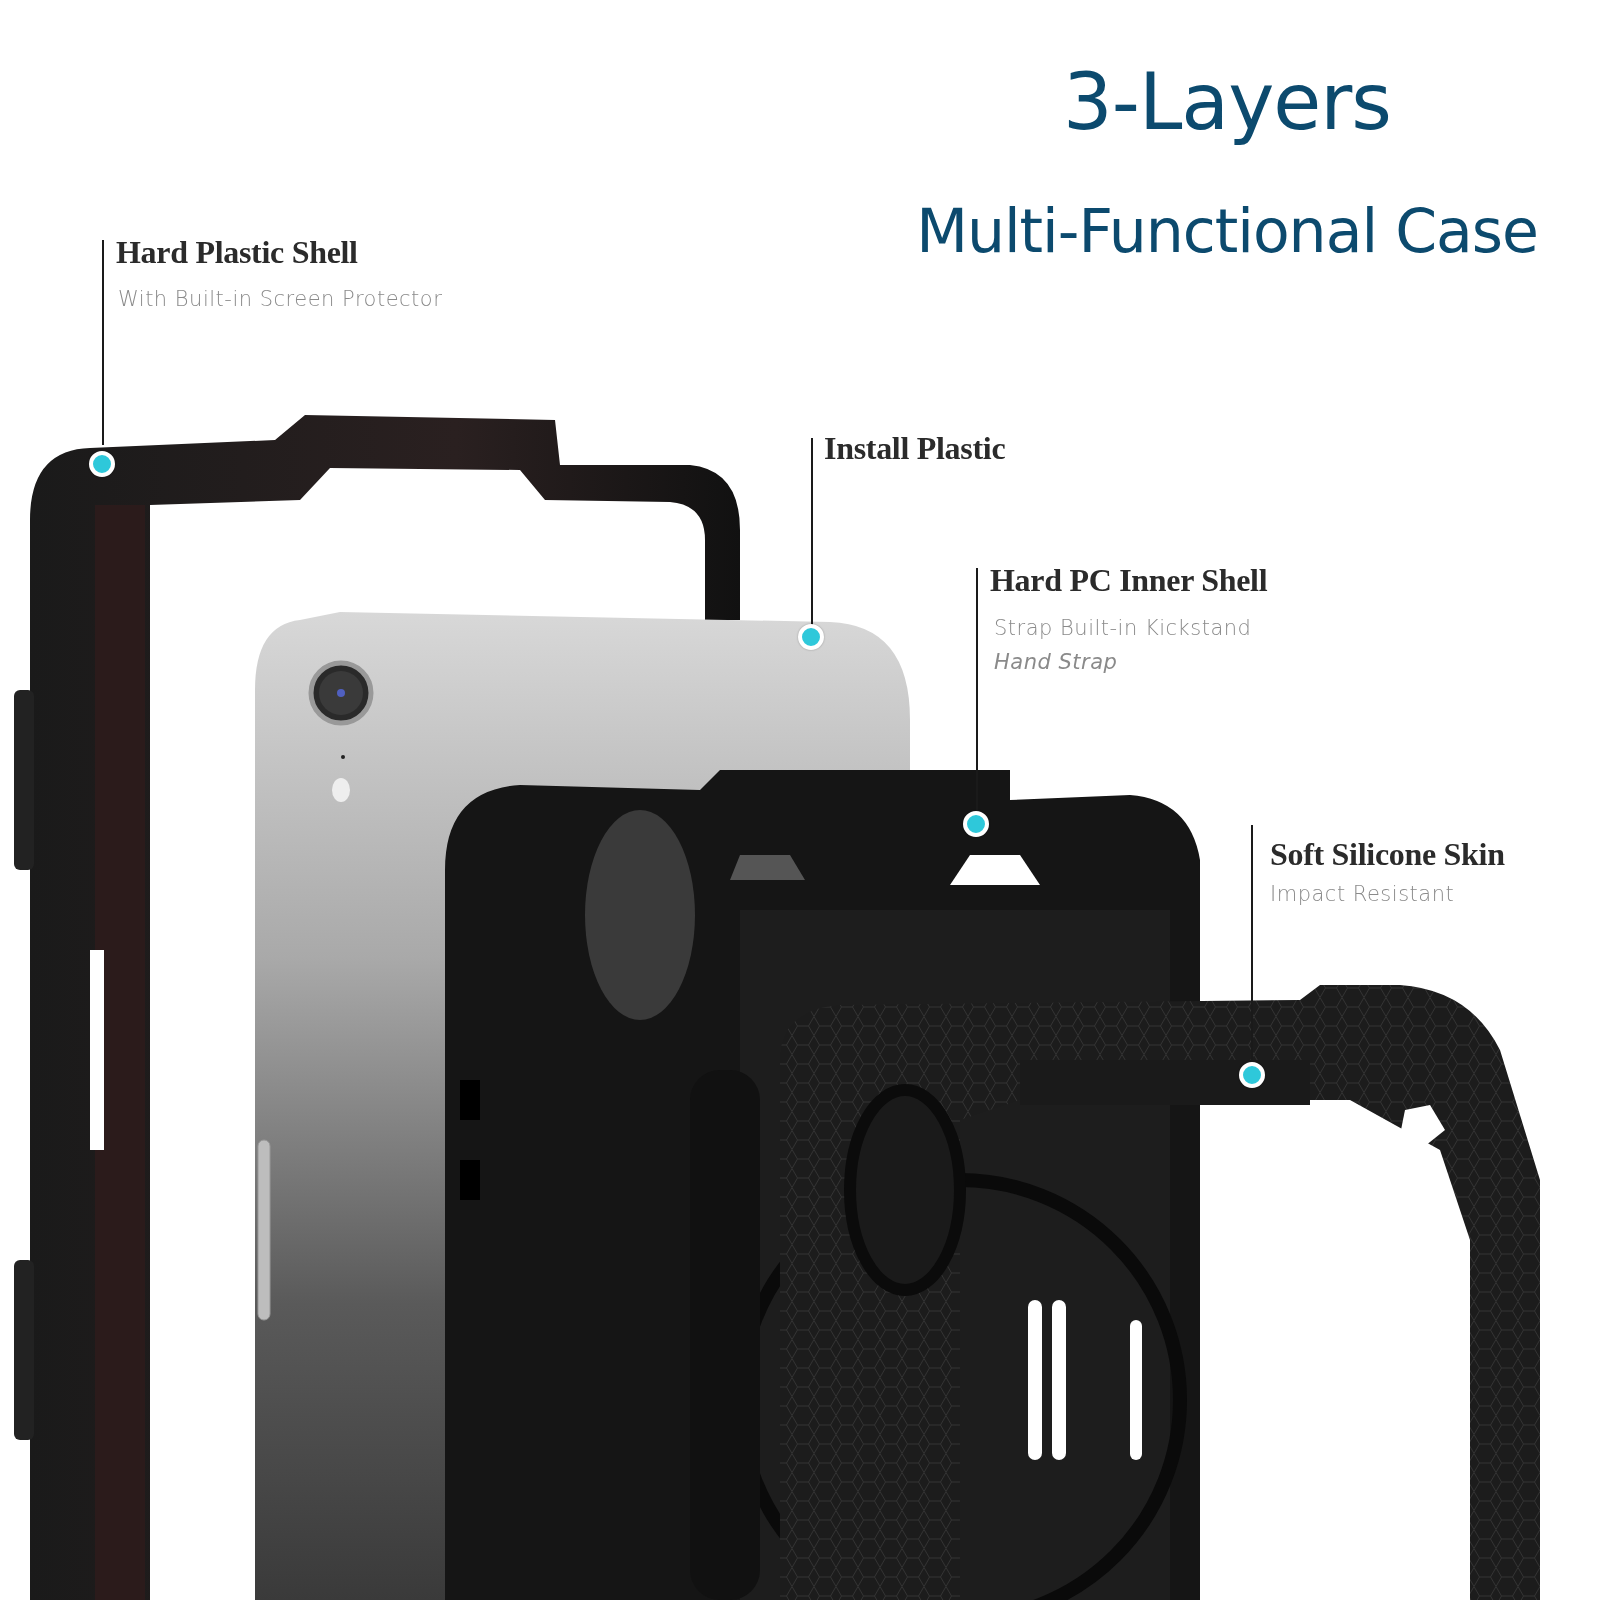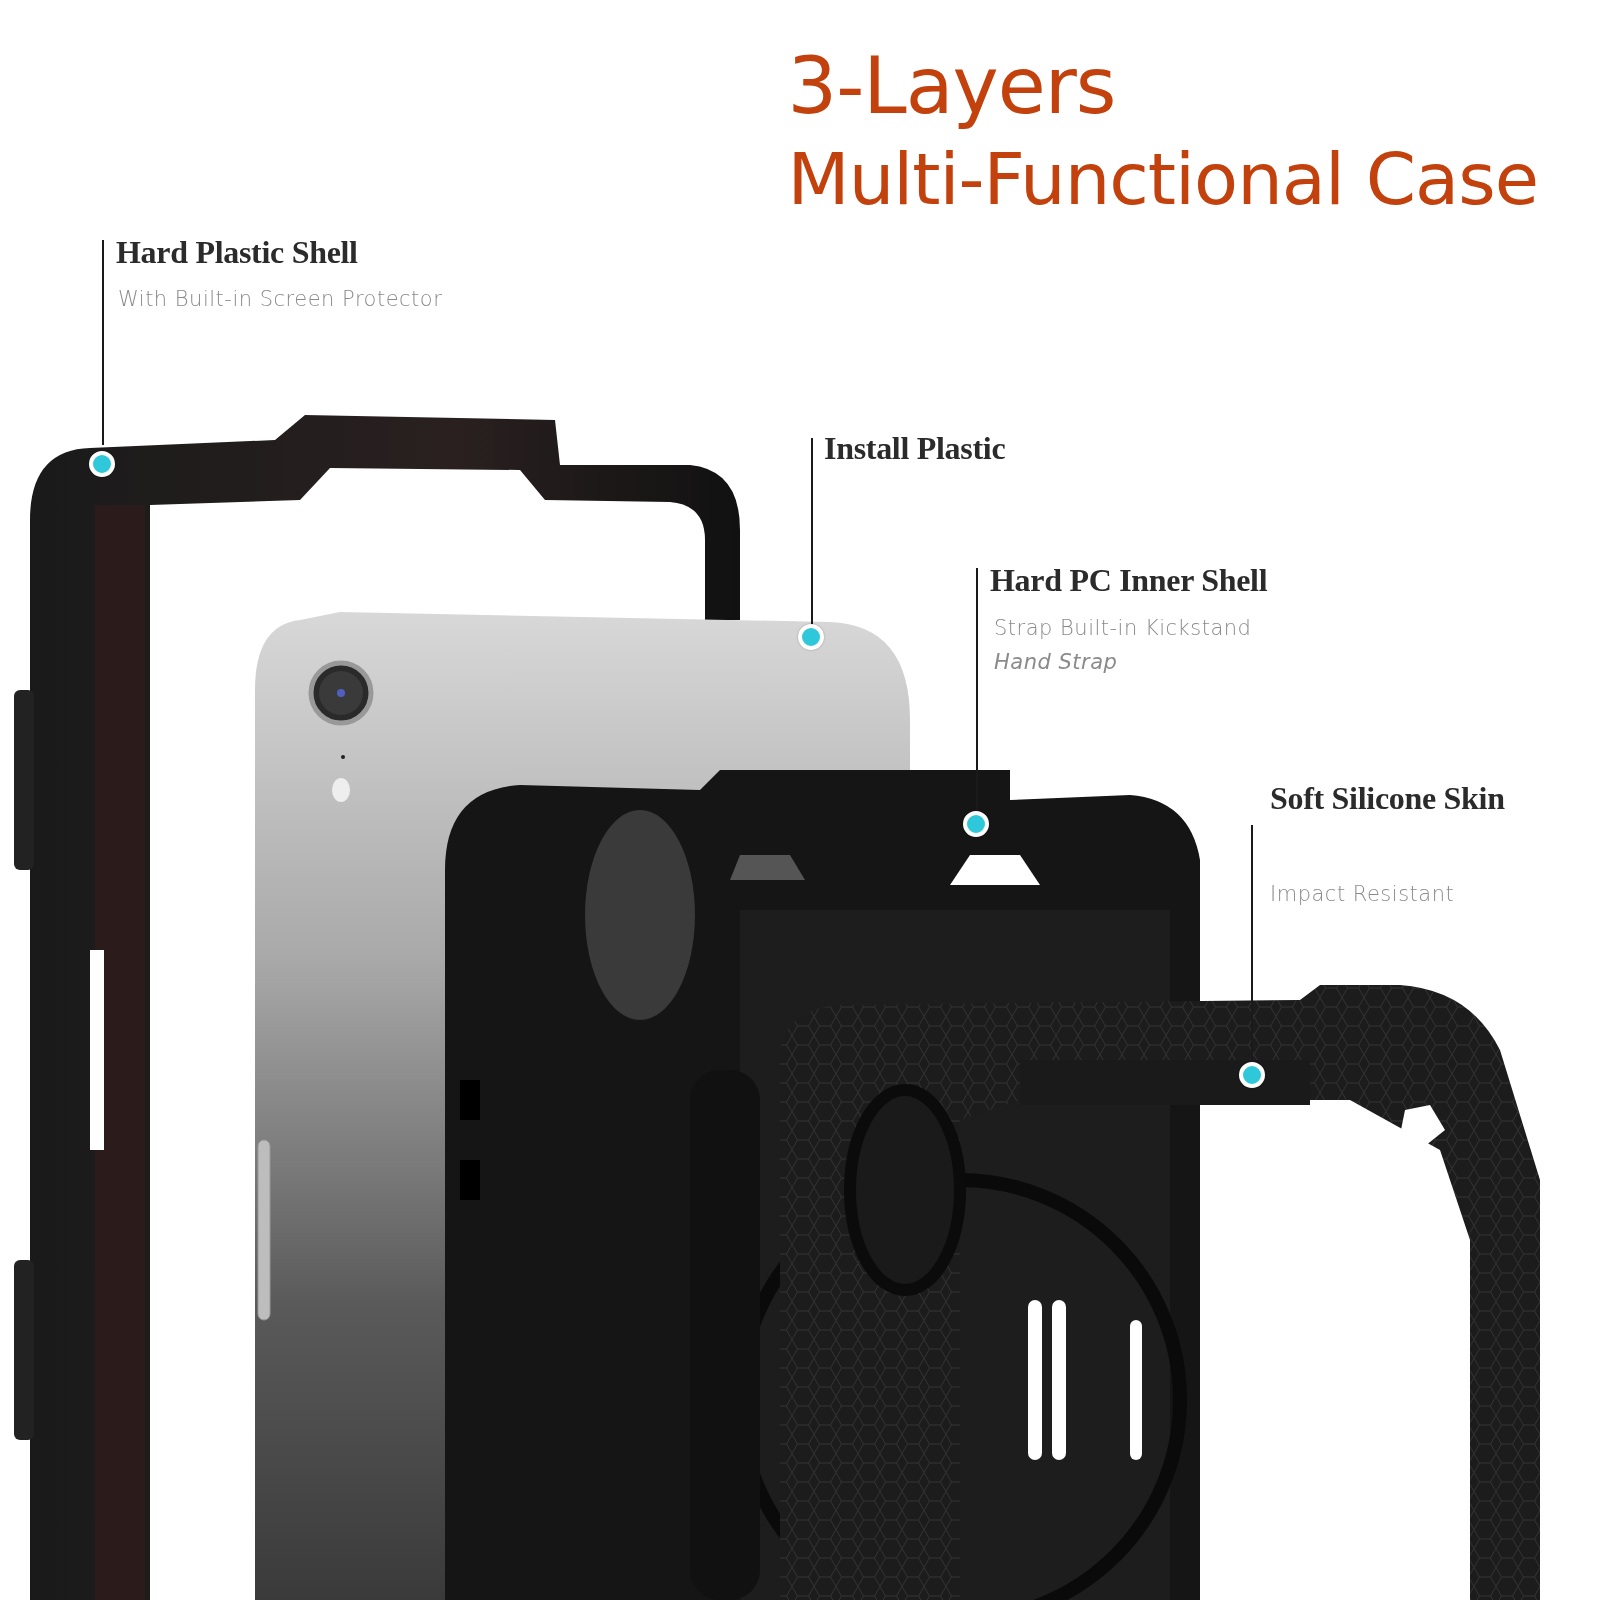--- a/index.html
+++ b/index.html
@@ -2,26 +2,26 @@
 <html><head>
 <meta charset="utf-8">
 <style>
   html, body { margin: 0; padding: 0; }
   body {
     width: 1600px; height: 1600px; position: relative; overflow: hidden;
     background: #ffffff;
     font-family: "Liberation Sans", "DejaVu Sans", sans-serif;
   }
   .title {
-    position: absolute; right: 62px; top: 40px; text-align: left;
+    position: absolute; right: 62px; top: 56px; text-align: center;
     font-family: "DejaVu Sans", "Liberation Sans", sans-serif;
-    color: #c2410c; font-weight: 400; letter-spacing: -1px;
+    color: #0c4a6e; font-weight: 400; letter-spacing: -1px;
   }
   .title .line1 { font-size: 78px; line-height: 92px; }
-  .title .line2 { font-size: 72px; line-height: 94px; }
+  .title .line2 { font-size: 60px; line-height: 94px; margin-top: 36px; }
 
   .callout { position: absolute; }
   .callout .vline { position: absolute; width: 2px; background: #1a1a1a; }
   .callout .head {
     position: absolute; white-space: nowrap;
     font-family: Liberation Serif, serif; font-weight: 700;
     font-size: 32px; color: #2b2b2b; letter-spacing: -0.3px;
   }
   .callout .sub {
     position: absolute; white-space: nowrap;
@@ -119,16 +119,16 @@
 <div class="callout" style="left:0;top:0;">
   <div class="vline" style="left:976px;top:568px;height:248px;"></div>
   <div class="head" style="left:990px;top:562px;">Hard PC Inner Shell</div>
   <div class="sub" style="left:994px;top:611px;">Strap Built-in Kickstand</div>
   <div class="sub" style="left:994px;top:645px;font-style:italic;">Hand Strap</div>
   <div class="dot" style="left:976px;top:824px;"></div>
 </div>
 
 <div class="callout" style="left:0;top:0;">
   <div class="vline" style="left:1251px;top:825px;height:242px;"></div>
-  <div class="head" style="left:1270px;top:780px;text-align:right;">Soft Silicone Skin</div>
+  <div class="head" style="left:1270px;top:836px;text-align:right;">Soft Silicone Skin</div>
   <div class="sub" style="left:1270px;top:866px;margin-top:11px;">Impact Resistant</div>
   <div class="dot" style="left:1252px;top:1075px;"></div>
 </div>
 
 </body></html>

